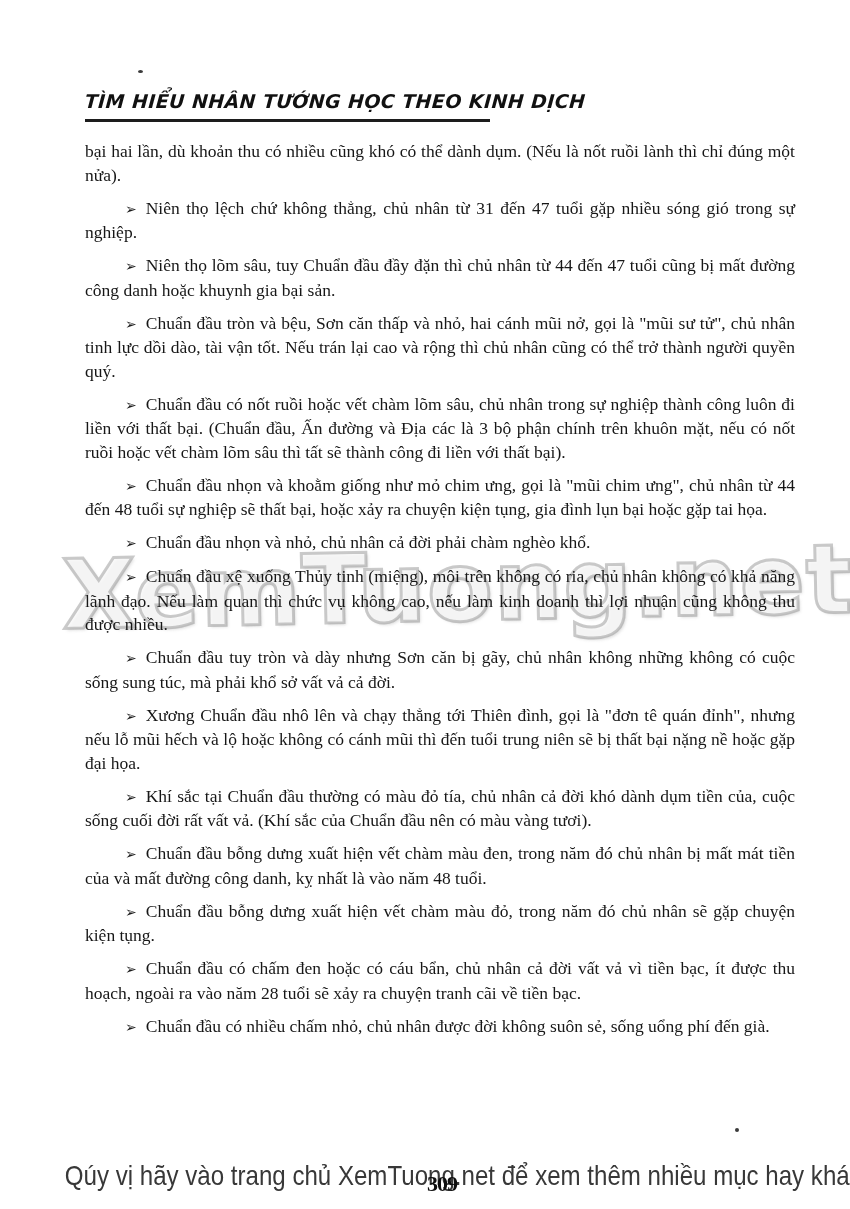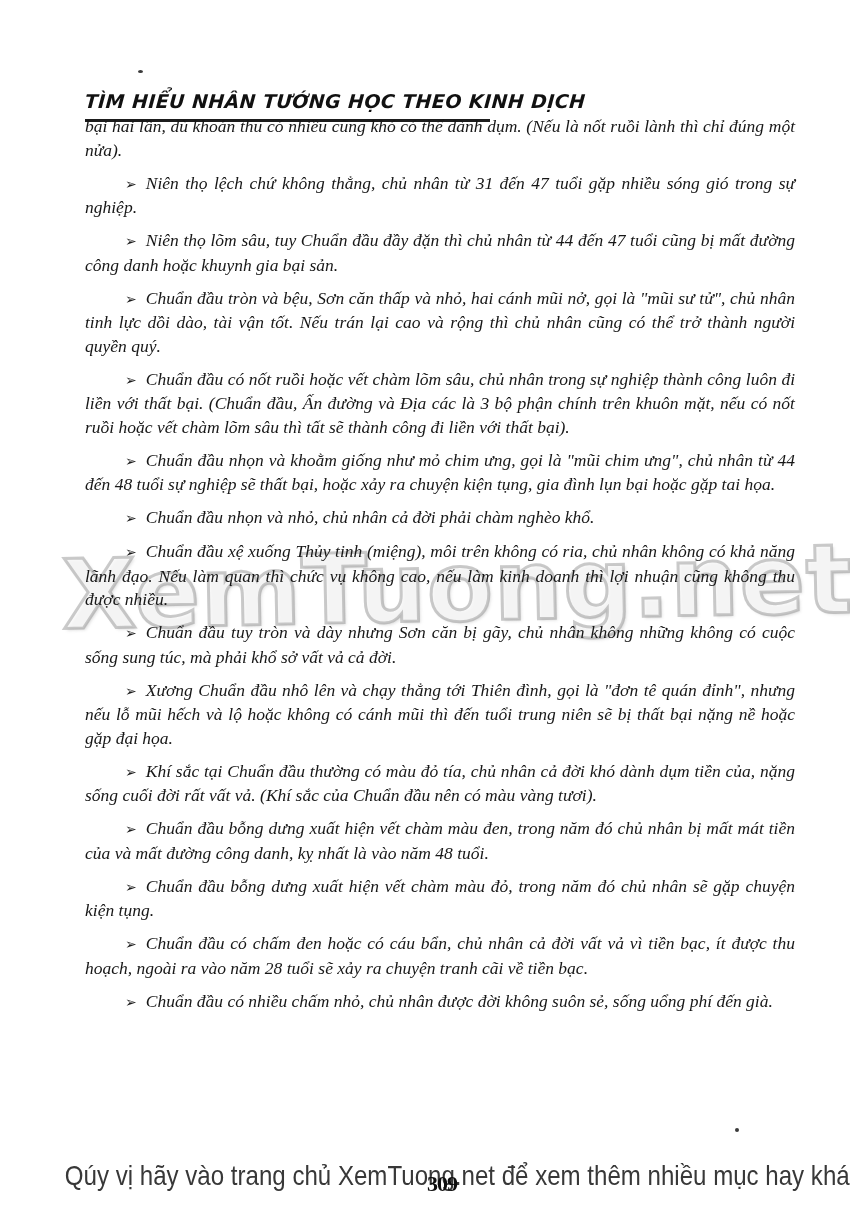--- a/index.html
+++ b/index.html
@@ -44,26 +44,25 @@
     color:rgba(250,250,250,0.78);
     -webkit-text-stroke:3px rgba(158,158,158,0.55);
     text-shadow:2px 2px 3px rgba(120,120,120,0.25);
     transform:rotate(-1.2deg);
     z-index:1;
     pointer-events:none;
   }
 
   
   .body-text{
-    position:absolute;left:85px;top:115px;width:710px;
+    position:absolute;left:85px;top:140px;width:710px;
     z-index:2;
     font-size:17.5px;
     line-height:23.5px;
     text-align:justify;
-    font-style:italic;
   }
   .body-text p{margin:0 0 9.5px 0;}
   .body-text p.bullet-para{text-indent:40px;}
   .bullet{
     font-family:"DejaVu Sans", sans-serif;
     font-size:14px;
     margin-right:9px;
     color:#1c1c1c;
   }
 
@@ -110,21 +109,21 @@
     <p class="cont-para"><span>bại hai lần, dù khoản thu có nhiều cũng khó có thể dành dụm. (Nếu là nốt ruồi lành thì chỉ đúng một nửa).</span></p>
     <p class="bullet-para"><span class="bullet">➢</span><span>Niên thọ lệch chứ không thẳng, chủ nhân từ 31 đến 47 tuổi gặp nhiều sóng gió trong sự nghiệp.</span></p>
     <p class="bullet-para"><span class="bullet">➢</span><span>Niên thọ lõm sâu, tuy Chuẩn đầu đầy đặn thì chủ nhân từ 44 đến 47 tuổi cũng bị mất đường công danh hoặc khuynh gia bại sản.</span></p>
     <p class="bullet-para"><span class="bullet">➢</span><span>Chuẩn đầu tròn và bệu, Sơn căn thấp và nhỏ, hai cánh mũi nở, gọi là "mũi sư tử", chủ nhân tinh lực dồi dào, tài vận tốt. Nếu trán lại cao và rộng thì chủ nhân cũng có thể trở thành người quyền quý.</span></p>
     <p class="bullet-para"><span class="bullet">➢</span><span>Chuẩn đầu có nốt ruồi hoặc vết chàm lõm sâu, chủ nhân trong sự nghiệp thành công luôn đi liền với thất bại. (Chuẩn đầu, Ấn đường và Địa các là 3 bộ phận chính trên khuôn mặt, nếu có nốt ruồi hoặc vết chàm lõm sâu thì tất sẽ thành công đi liền với thất bại).</span></p>
     <p class="bullet-para"><span class="bullet">➢</span><span>Chuẩn đầu nhọn và khoằm giống như mỏ chim ưng, gọi là "mũi chim ưng", chủ nhân từ 44 đến 48 tuổi sự nghiệp sẽ thất bại, hoặc xảy ra chuyện kiện tụng, gia đình lụn bại hoặc gặp tai họa.</span></p>
     <p class="bullet-para"><span class="bullet">➢</span><span>Chuẩn đầu nhọn và nhỏ, chủ nhân cả đời phải chàm nghèo khổ.</span></p>
     <p class="bullet-para"><span class="bullet">➢</span><span>Chuẩn đầu xệ xuống Thủy tinh (miệng), môi trên không có ria, chủ nhân không có khả năng lãnh đạo. Nếu làm quan thì chức vụ không cao, nếu làm kinh doanh thì lợi nhuận cũng không thu được nhiều.</span></p>
     <p class="bullet-para"><span class="bullet">➢</span><span>Chuẩn đầu tuy tròn và dày nhưng Sơn căn bị gãy, chủ nhân không những không có cuộc sống sung túc, mà phải khổ sở vất vả cả đời.</span></p>
     <p class="bullet-para"><span class="bullet">➢</span><span>Xương Chuẩn đầu nhô lên và chạy thẳng tới Thiên đình, gọi là "đơn tê quán đỉnh", nhưng nếu lỗ mũi hếch và lộ hoặc không có cánh mũi thì đến tuổi trung niên sẽ bị thất bại nặng nề hoặc gặp đại họa.</span></p>
-    <p class="bullet-para"><span class="bullet">➢</span><span>Khí sắc tại Chuẩn đầu thường có màu đỏ tía, chủ nhân cả đời khó dành dụm tiền của, nặng sống cuối đời rất vất vả. (Khí sắc của Chuẩn đầu nên có màu vàng tươi).</span></p>
+    <p class="bullet-para"><span class="bullet">➢</span><span>Khí sắc tại Chuẩn đầu thường có màu đỏ tía, chủ nhân cả đời khó dành dụm tiền của, cuộc sống cuối đời rất vất vả. (Khí sắc của Chuẩn đầu nên có màu vàng tươi).</span></p>
     <p class="bullet-para"><span class="bullet">➢</span><span>Chuẩn đầu bỗng dưng xuất hiện vết chàm màu đen, trong năm đó chủ nhân bị mất mát tiền của và mất đường công danh, kỵ nhất là vào năm 48 tuổi.</span></p>
     <p class="bullet-para"><span class="bullet">➢</span><span>Chuẩn đầu bỗng dưng xuất hiện vết chàm màu đỏ, trong năm đó chủ nhân sẽ gặp chuyện kiện tụng.</span></p>
     <p class="bullet-para"><span class="bullet">➢</span><span>Chuẩn đầu có chấm đen hoặc có cáu bẩn, chủ nhân cả đời vất vả vì tiền bạc, ít được thu hoạch, ngoài ra vào năm 28 tuổi sẽ xảy ra chuyện tranh cãi về tiền bạc.</span></p>
     <p class="bullet-para"><span class="bullet">➢</span><span>Chuẩn đầu có nhiều chấm nhỏ, chủ nhân được đời không suôn sẻ, sống uổng phí đến già.</span></p>
   </div>
 
   <div class="footer">
     <span class="footer-text">Qúy vị hãy vào trang chủ XemTuong.net để xem thêm nhiều mục hay khác</span>
   </div>
   <div class="page-number">309</div>

